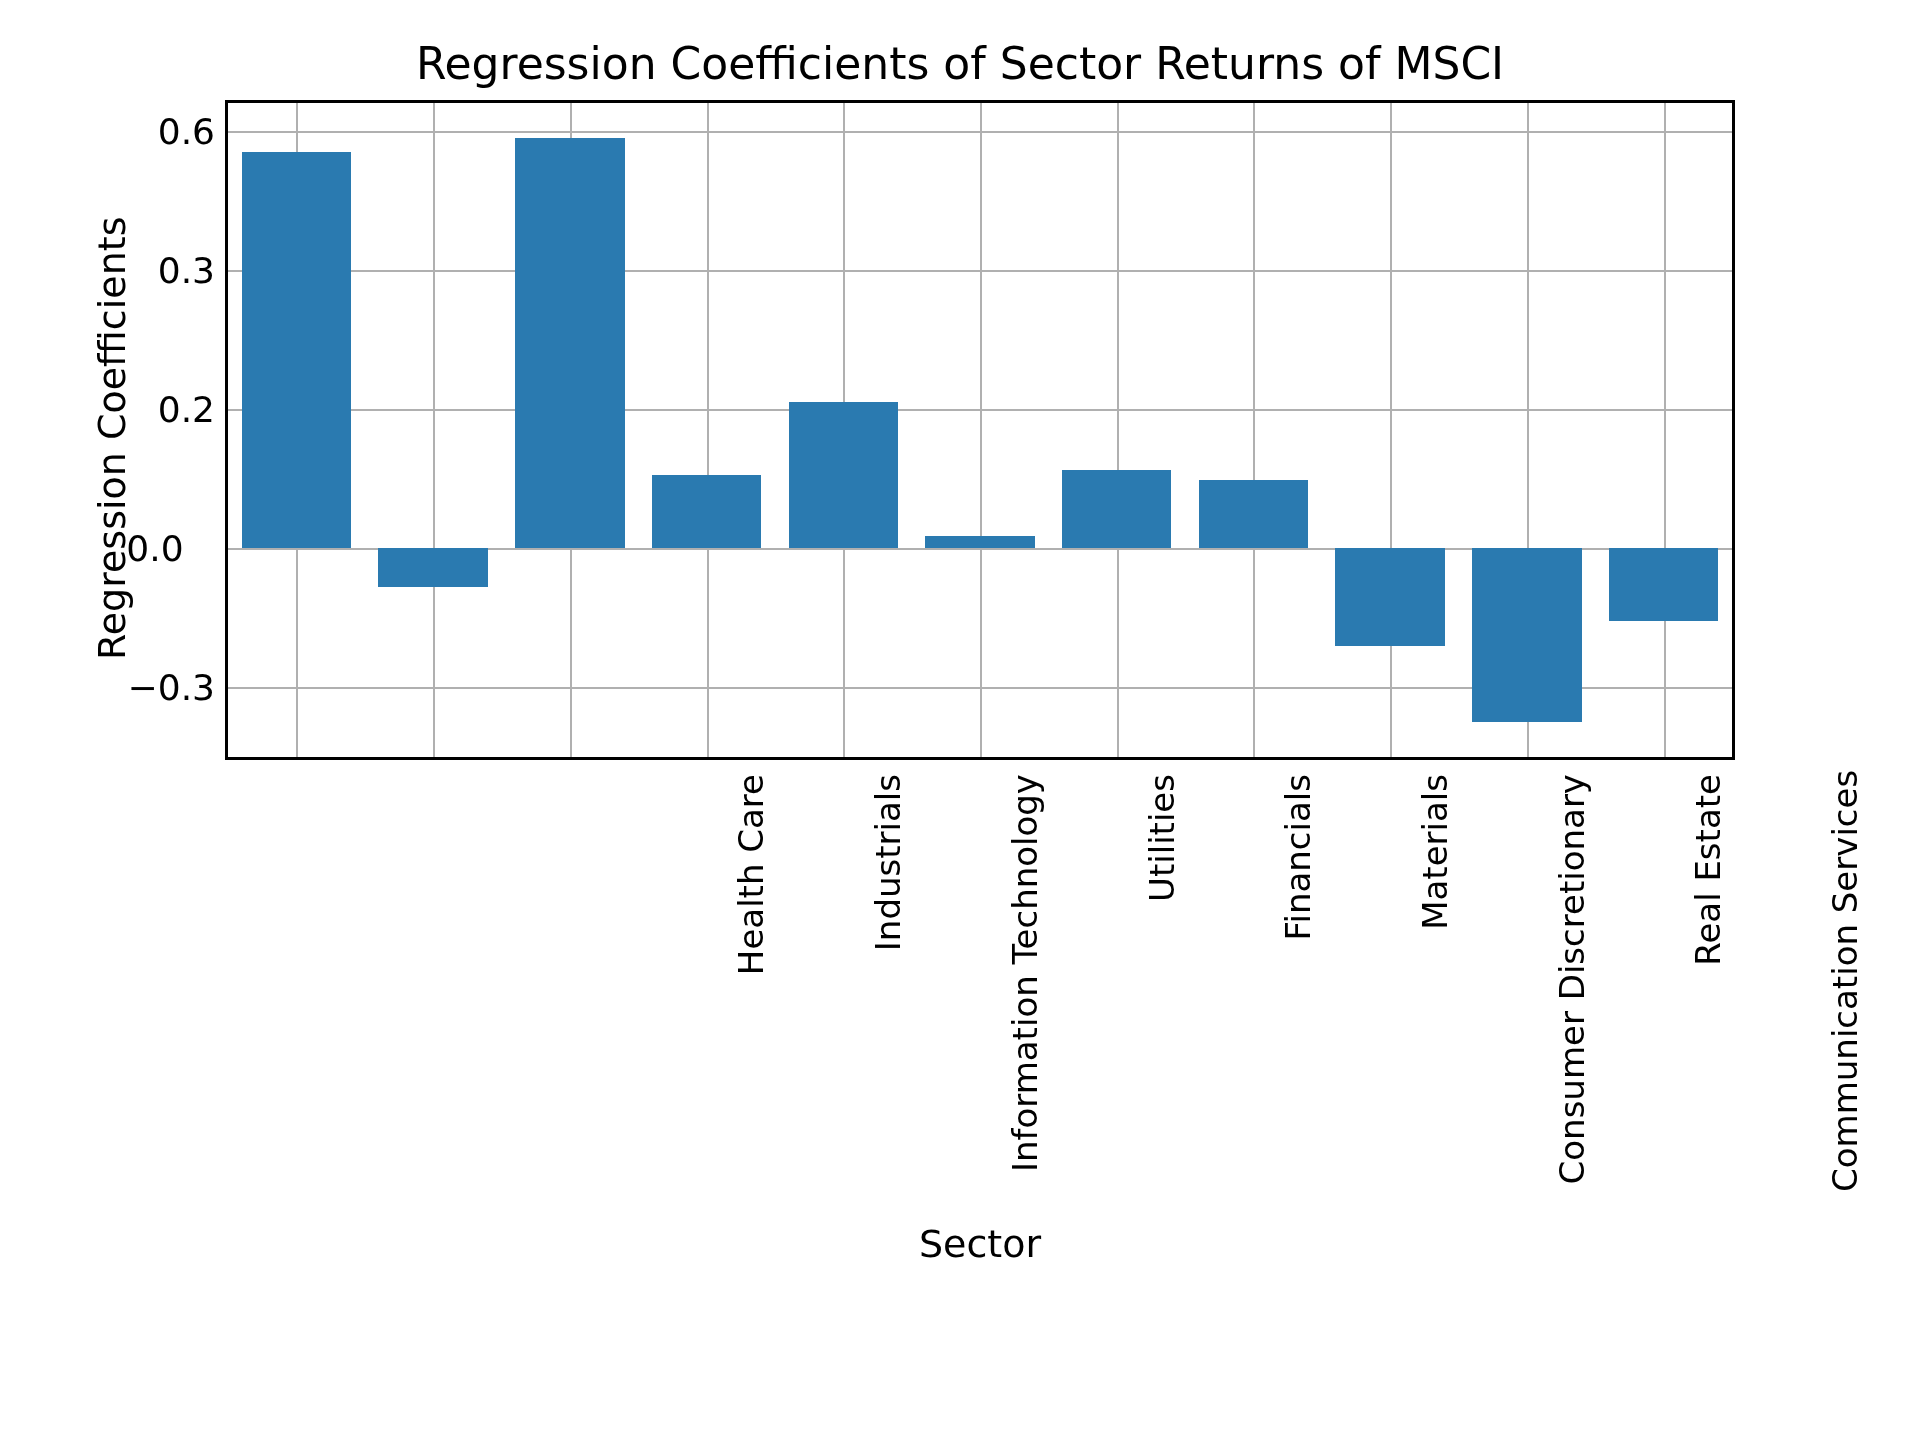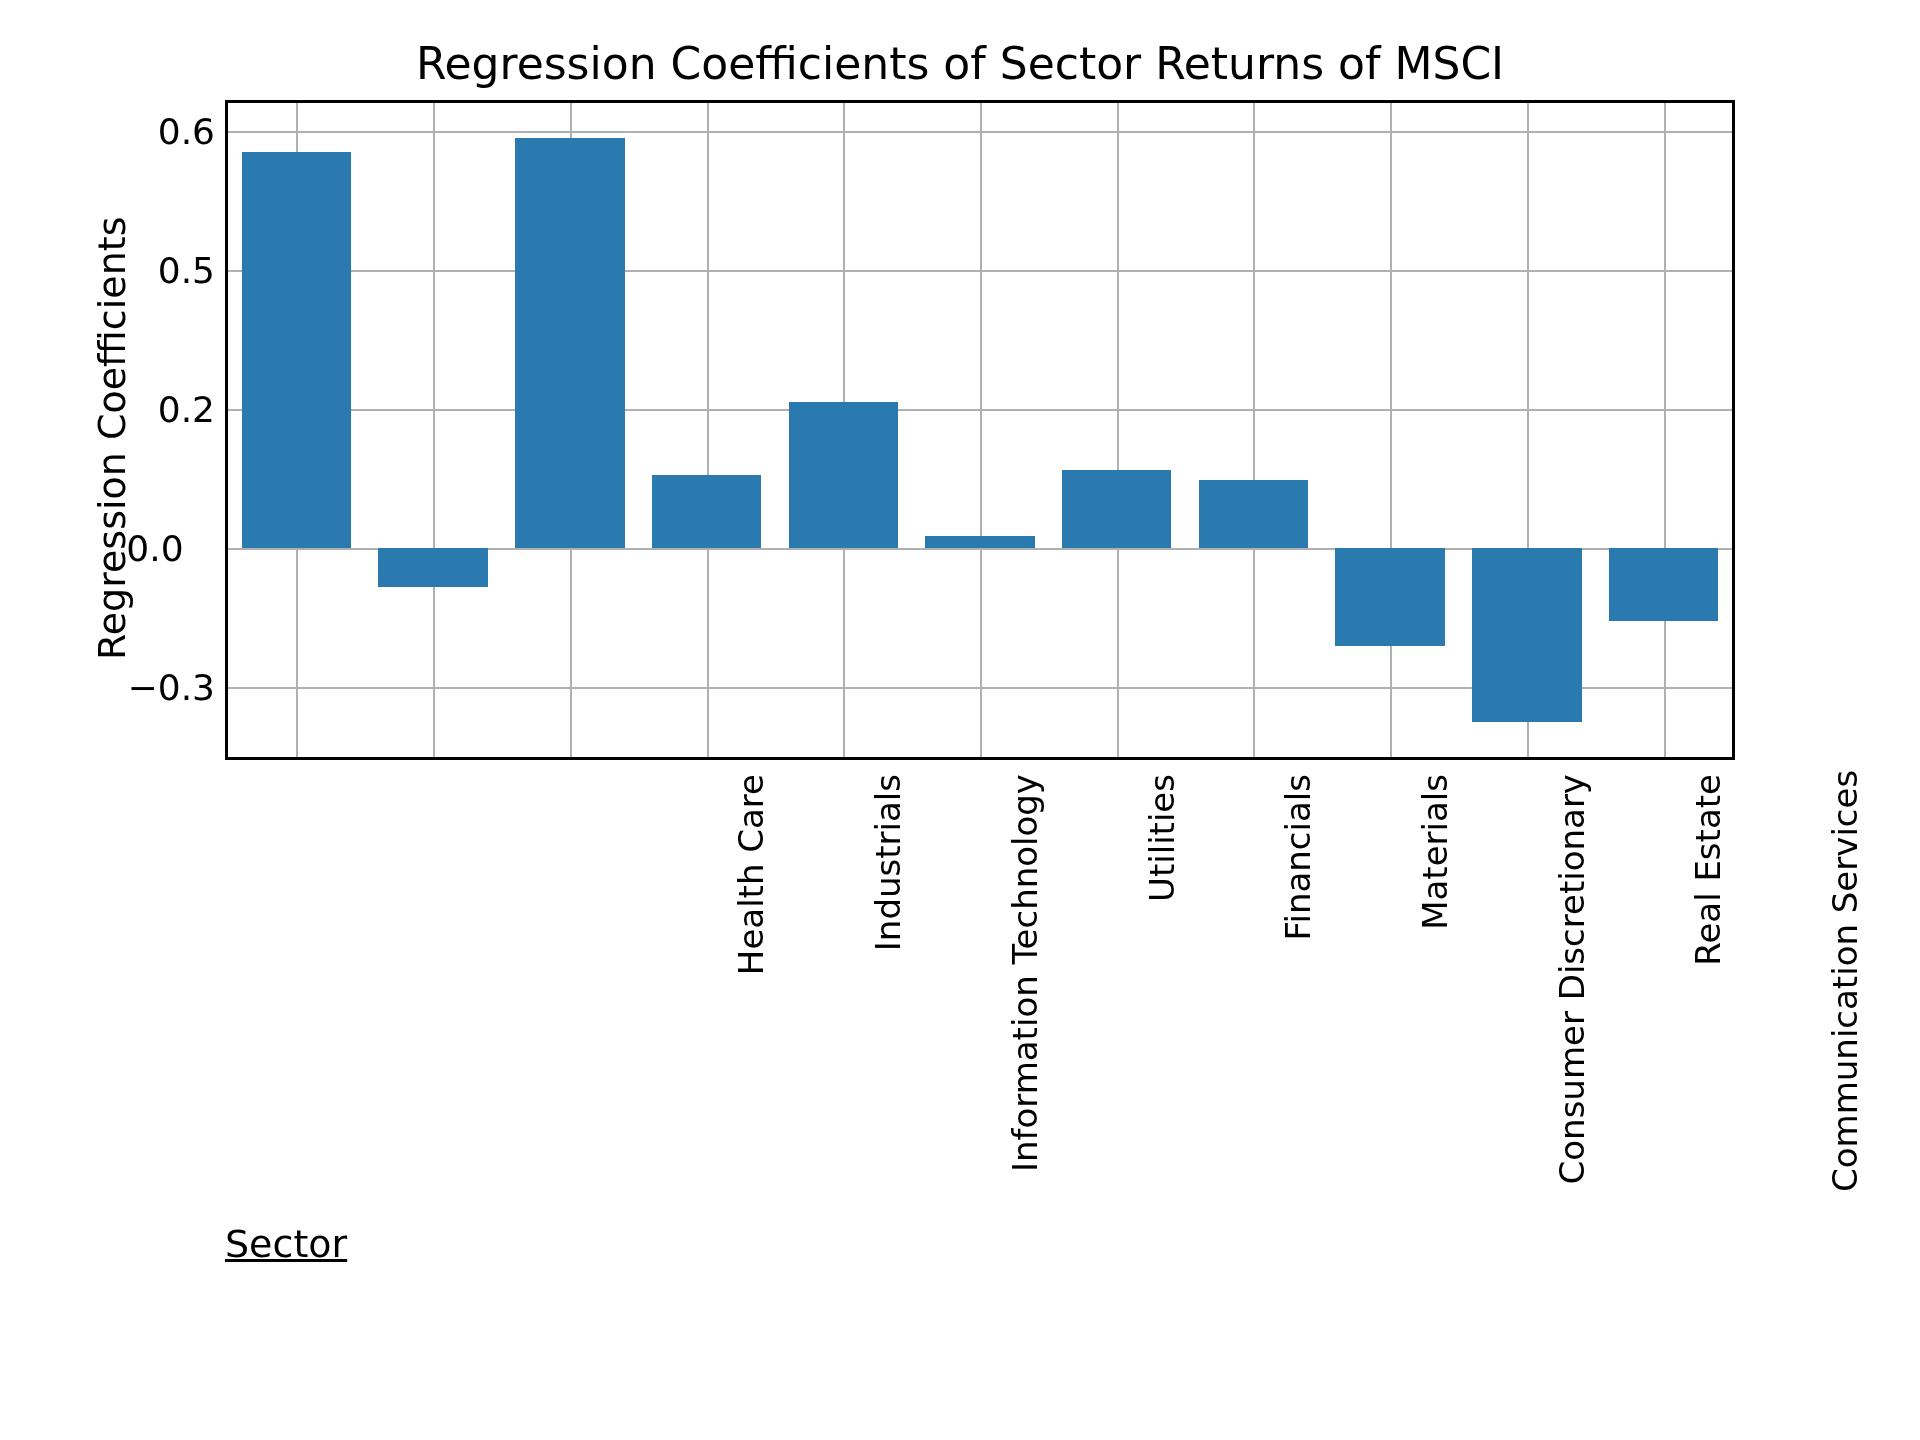--- a/index.html
+++ b/index.html
@@ -82,22 +82,22 @@
     position: absolute;
     transform: rotate(-90deg);
     transform-origin: left top;
     font-size: 38px;
     white-space: nowrap;
   }
   .xlabel {
     position: absolute;
     width: 100%;
     left: 0;
+    text-align: center;
     font-size: 38px;
-    text-decoration: underline;
   }
 </style>
 </head>
 <body>
 
 <div class="figure">
 
   <div class="title">Regression Coefficients of Sector Returns of MSCI</div>
 
   <div class="axes">
@@ -129,21 +129,21 @@
         <div class="bar" style="left: 1244.22px; width: 109.382px; top: 445.277px; height: 173.936px; background: rgb(42, 122, 176);"></div>
         <div class="gridline-v" style="left: 1435.64px;"></div>
         <div class="bar" style="left: 1380.95px; width: 109.382px; top: 445.277px; height: 73.0532px; background: rgb(42, 122, 176);"></div>
       </div>
   </div>
 
   <div id="ytick-container">
       <div class="ytick-label" style="top: 687.426px;">−0.3</div>
       <div class="ytick-label" style="top: 548.277px; text-align: center;">0.0</div>
       <div class="ytick-label" style="top: 409.128px;">0.2</div>
-      <div class="ytick-label" style="top: 269.979px;">0.5</div>
+      <div class="ytick-label" style="top: 269.979px;">0.3</div>
       <div class="ytick-label" style="top: 130.83px;">0.6</div>
     </div>
   <div id="xtick-container">
       <div class="xtick-label" style="left: 313.364px; top: 774px; width: 418px;">Health Care</div>
       <div class="xtick-label" style="left: 450.091px; top: 774px; width: 418px;">Industrials</div>
       <div class="xtick-label" style="left: 586.818px; top: 774px; width: 418px;">Information Technology</div>
       <div class="xtick-label" style="left: 723.545px; top: 774px; width: 418px;">Utilities</div>
       <div class="xtick-label" style="left: 860.273px; top: 774px; width: 418px;">Financials</div>
       <div class="xtick-label" style="left: 997px; top: 774px; width: 418px;">Materials</div>
       <div class="xtick-label" style="left: 1133.73px; top: 774px; width: 418px;">Consumer Discretionary</div>

